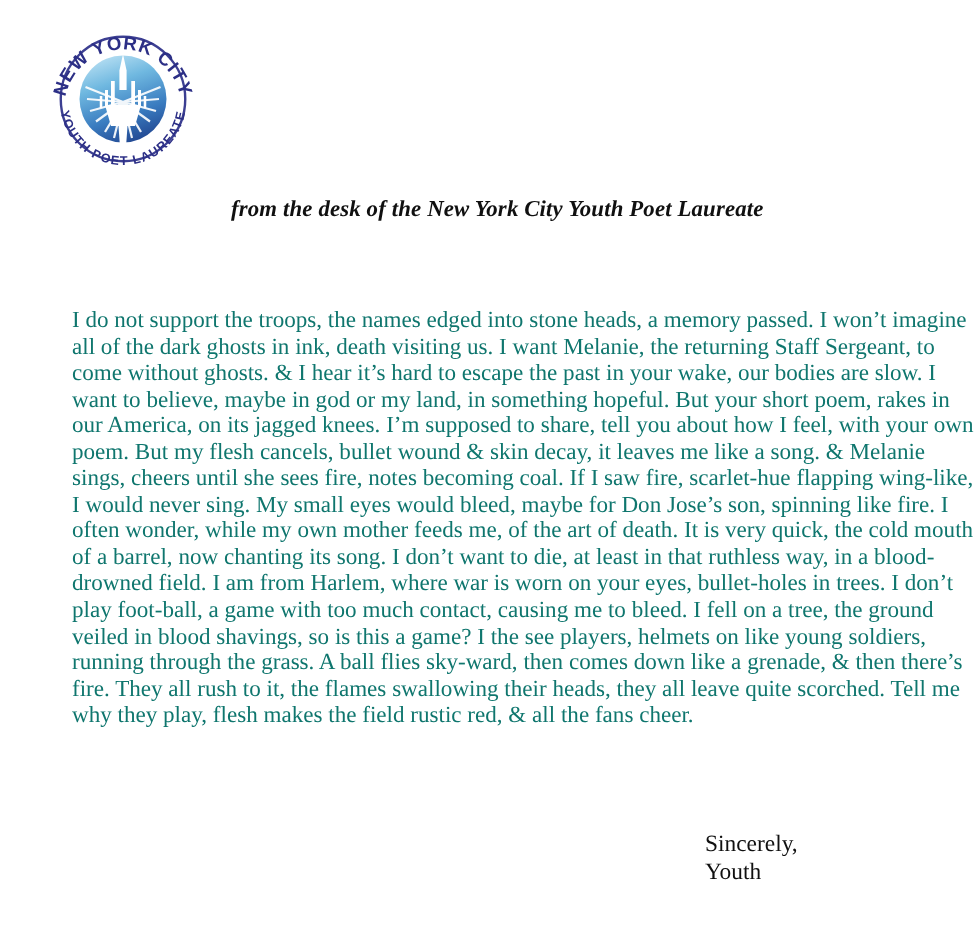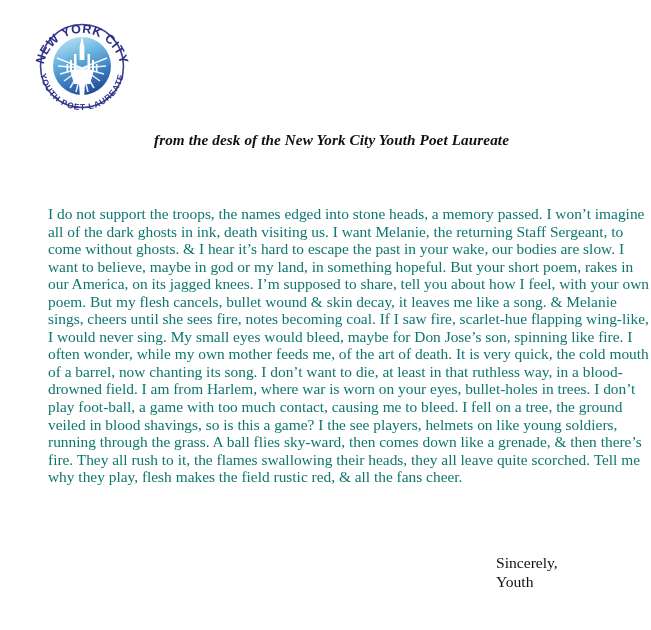--- a/index.html
+++ b/index.html
@@ -77,21 +77,21 @@
     text-align: justify;
   }
   .body-block p:last-child {
     text-align: left;
   }
   
 
   
   .signature {
     position: absolute;
-    left: 496px;
+    left: 470px;
     top: 553px;
     font-size: 15.6px;
     line-height: 19px;
     color: #101010;
   }
   .signature div { white-space: nowrap; }
 </style>
 </head>
 <body>
 

